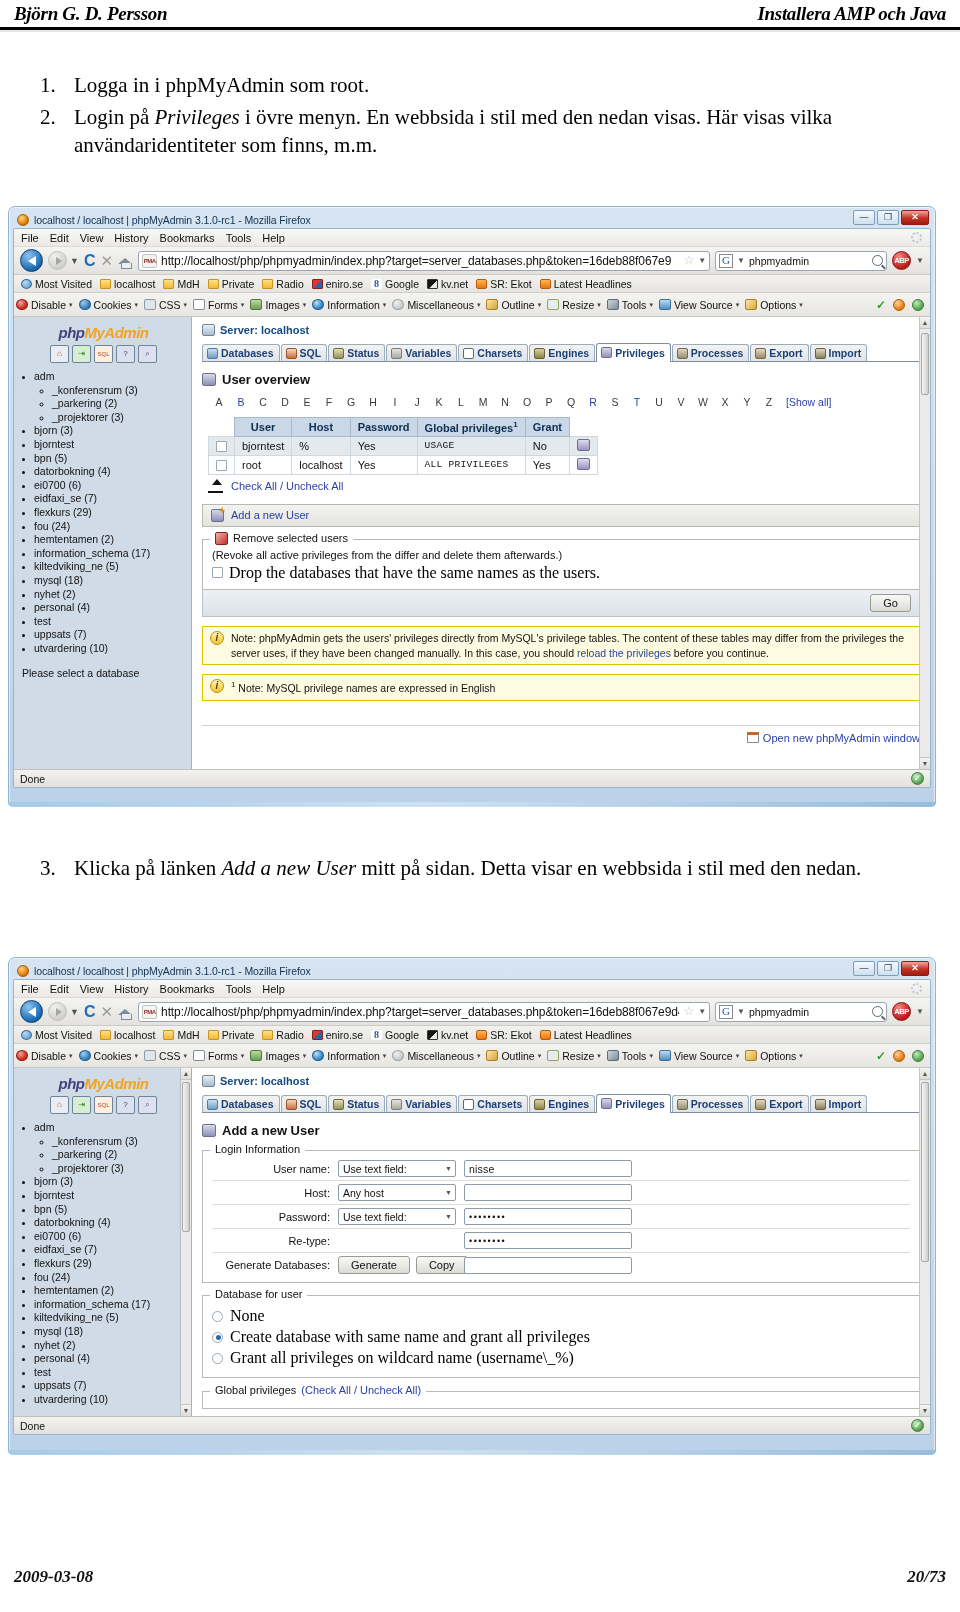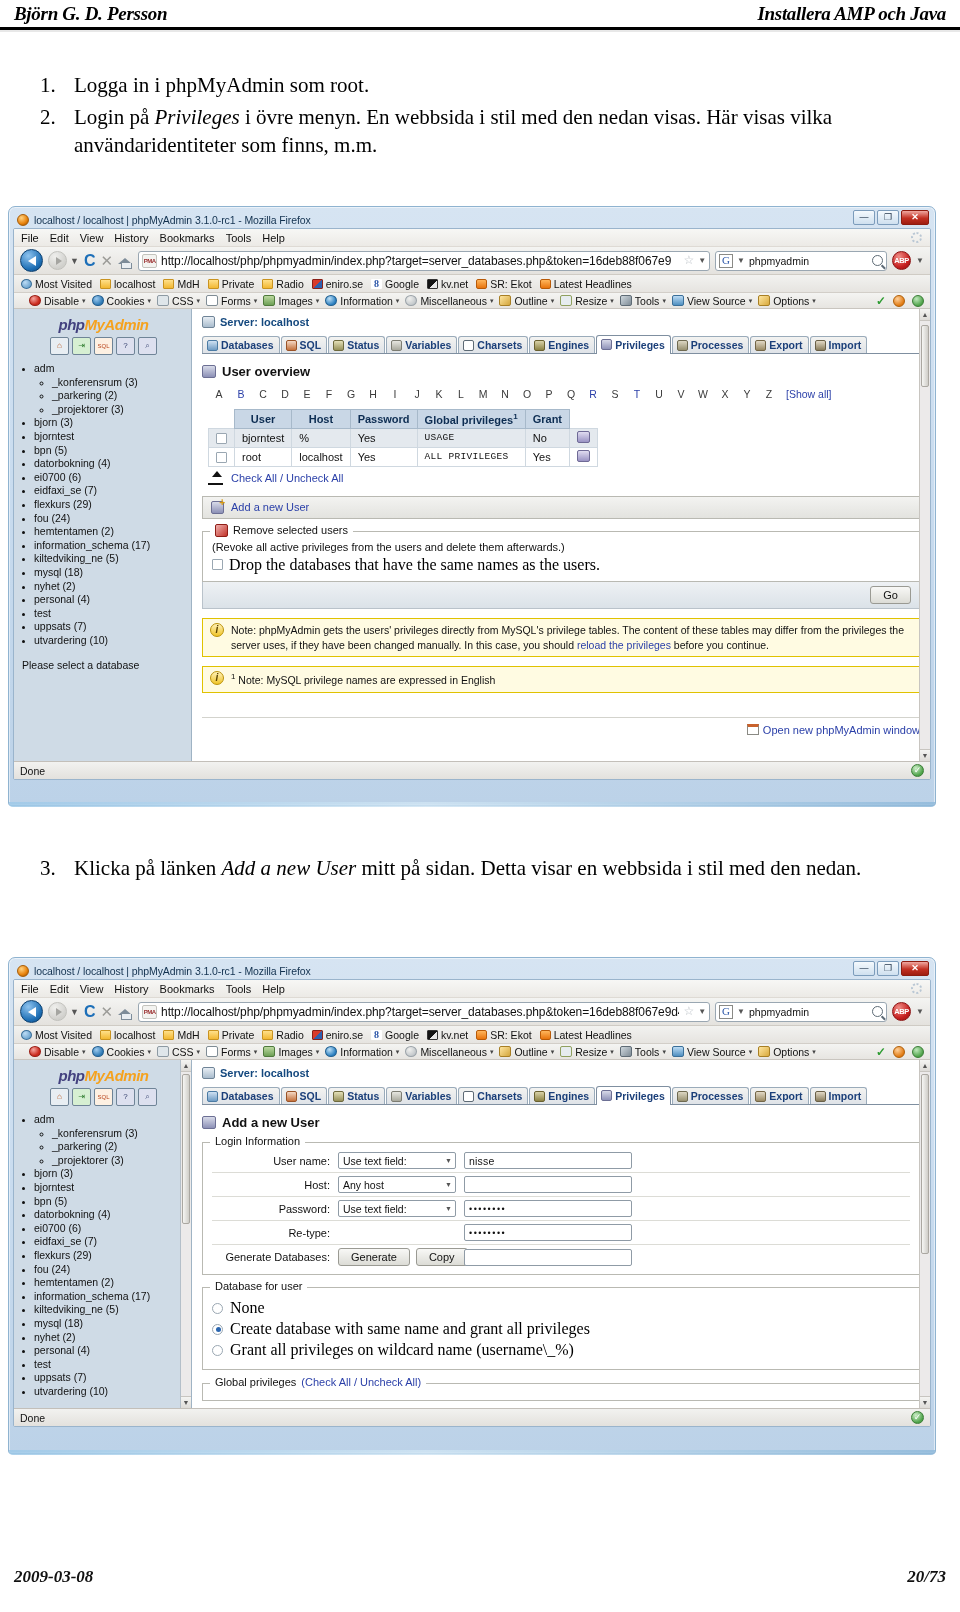--- a/index.html
+++ b/index.html
@@ -218,22 +218,22 @@
   .bm-ico { width:11px; height:10px; flex:0 0 11px; border-radius:1px; }
   .ic-folder { background:linear-gradient(180deg,#ffe08a,#f2b832); border:1px solid #c99320; }
   .ic-globe  { background:radial-gradient(circle at 35% 30%,#bcdcf5,#4f8fc0); border:1px solid #3a6f99; border-radius:50%; }
   .ic-eniro  { background:linear-gradient(135deg,#d93a2b 50%,#2f5fae 50%); border:1px solid #8a2018; }
   .ic-google { background:#fff; color:#2a55a8; font-family:"Liberation Serif",serif; font-size:10px;
                display:flex; align-items:center; justify-content:center; line-height:1; font-weight:bold; }
   .ic-kv     { background:linear-gradient(135deg,#141414 55%,#e8e8e8 55%); border:1px solid #333; }
   .ic-rss    { background:linear-gradient(180deg,#ffb65c,#e8740c); border:1px solid #b85a07; border-radius:2px; }
 
   .devbar {
-    height:16px; display:flex; align-items:center; gap:4px;
-    padding:0 14px;
+    height:24px; display:flex; align-items:center; gap:4px;
+    padding:0 1px;
     background:linear-gradient(180deg,#f4f4f2,#e7e5e1);
     border-bottom:1px solid #c9c5bf;
     font-family:"Liberation Sans", sans-serif; font-size:10.5px; color:#111;
     white-space:nowrap; overflow:hidden; position:relative;
   }
   .dv { display:flex; align-items:center; gap:3px; padding:0 1px; }
   .dv .arr { font-size:7px; color:#444; }
   .dv-ico { width:12px; height:11px; flex:0 0 12px; border-radius:2px; }
   .ic-disable{ background:radial-gradient(circle at 35% 30%,#f4a6a0,#cb2a1c 65%); border:1px solid #991a10; border-radius:50%; }
   .ic-cookie { background:radial-gradient(circle at 35% 30%,#9ecbef,#2f7ab5 70%); border:1px solid #1f5c8e; border-radius:50%; }
@@ -889,21 +889,21 @@
         <div class="panelbar">
           <span class="adduser-ico"></span>
           <span>Add a new User</span>
         </div>
 
         <div class="fieldset">
           <span class="legend">
             <span class="rm-ico"></span>
             <span>Remove selected users</span>
           </span>
-          <div class="fs-line">(Revoke all active privileges from the users and delete them afterwards.)</div>
+          <div class="fs-line">(Revoke all active privileges from the differ and delete them afterwards.)</div>
           <div class="fs-check">
             <span class="chkbox"></span>
             <span>Drop the databases that have the same names as the users.</span>
           </div>
         </div>
         <div class="gobar">
           <span class="btn">Go</span>
         </div>
 
         <div class="notebox">

